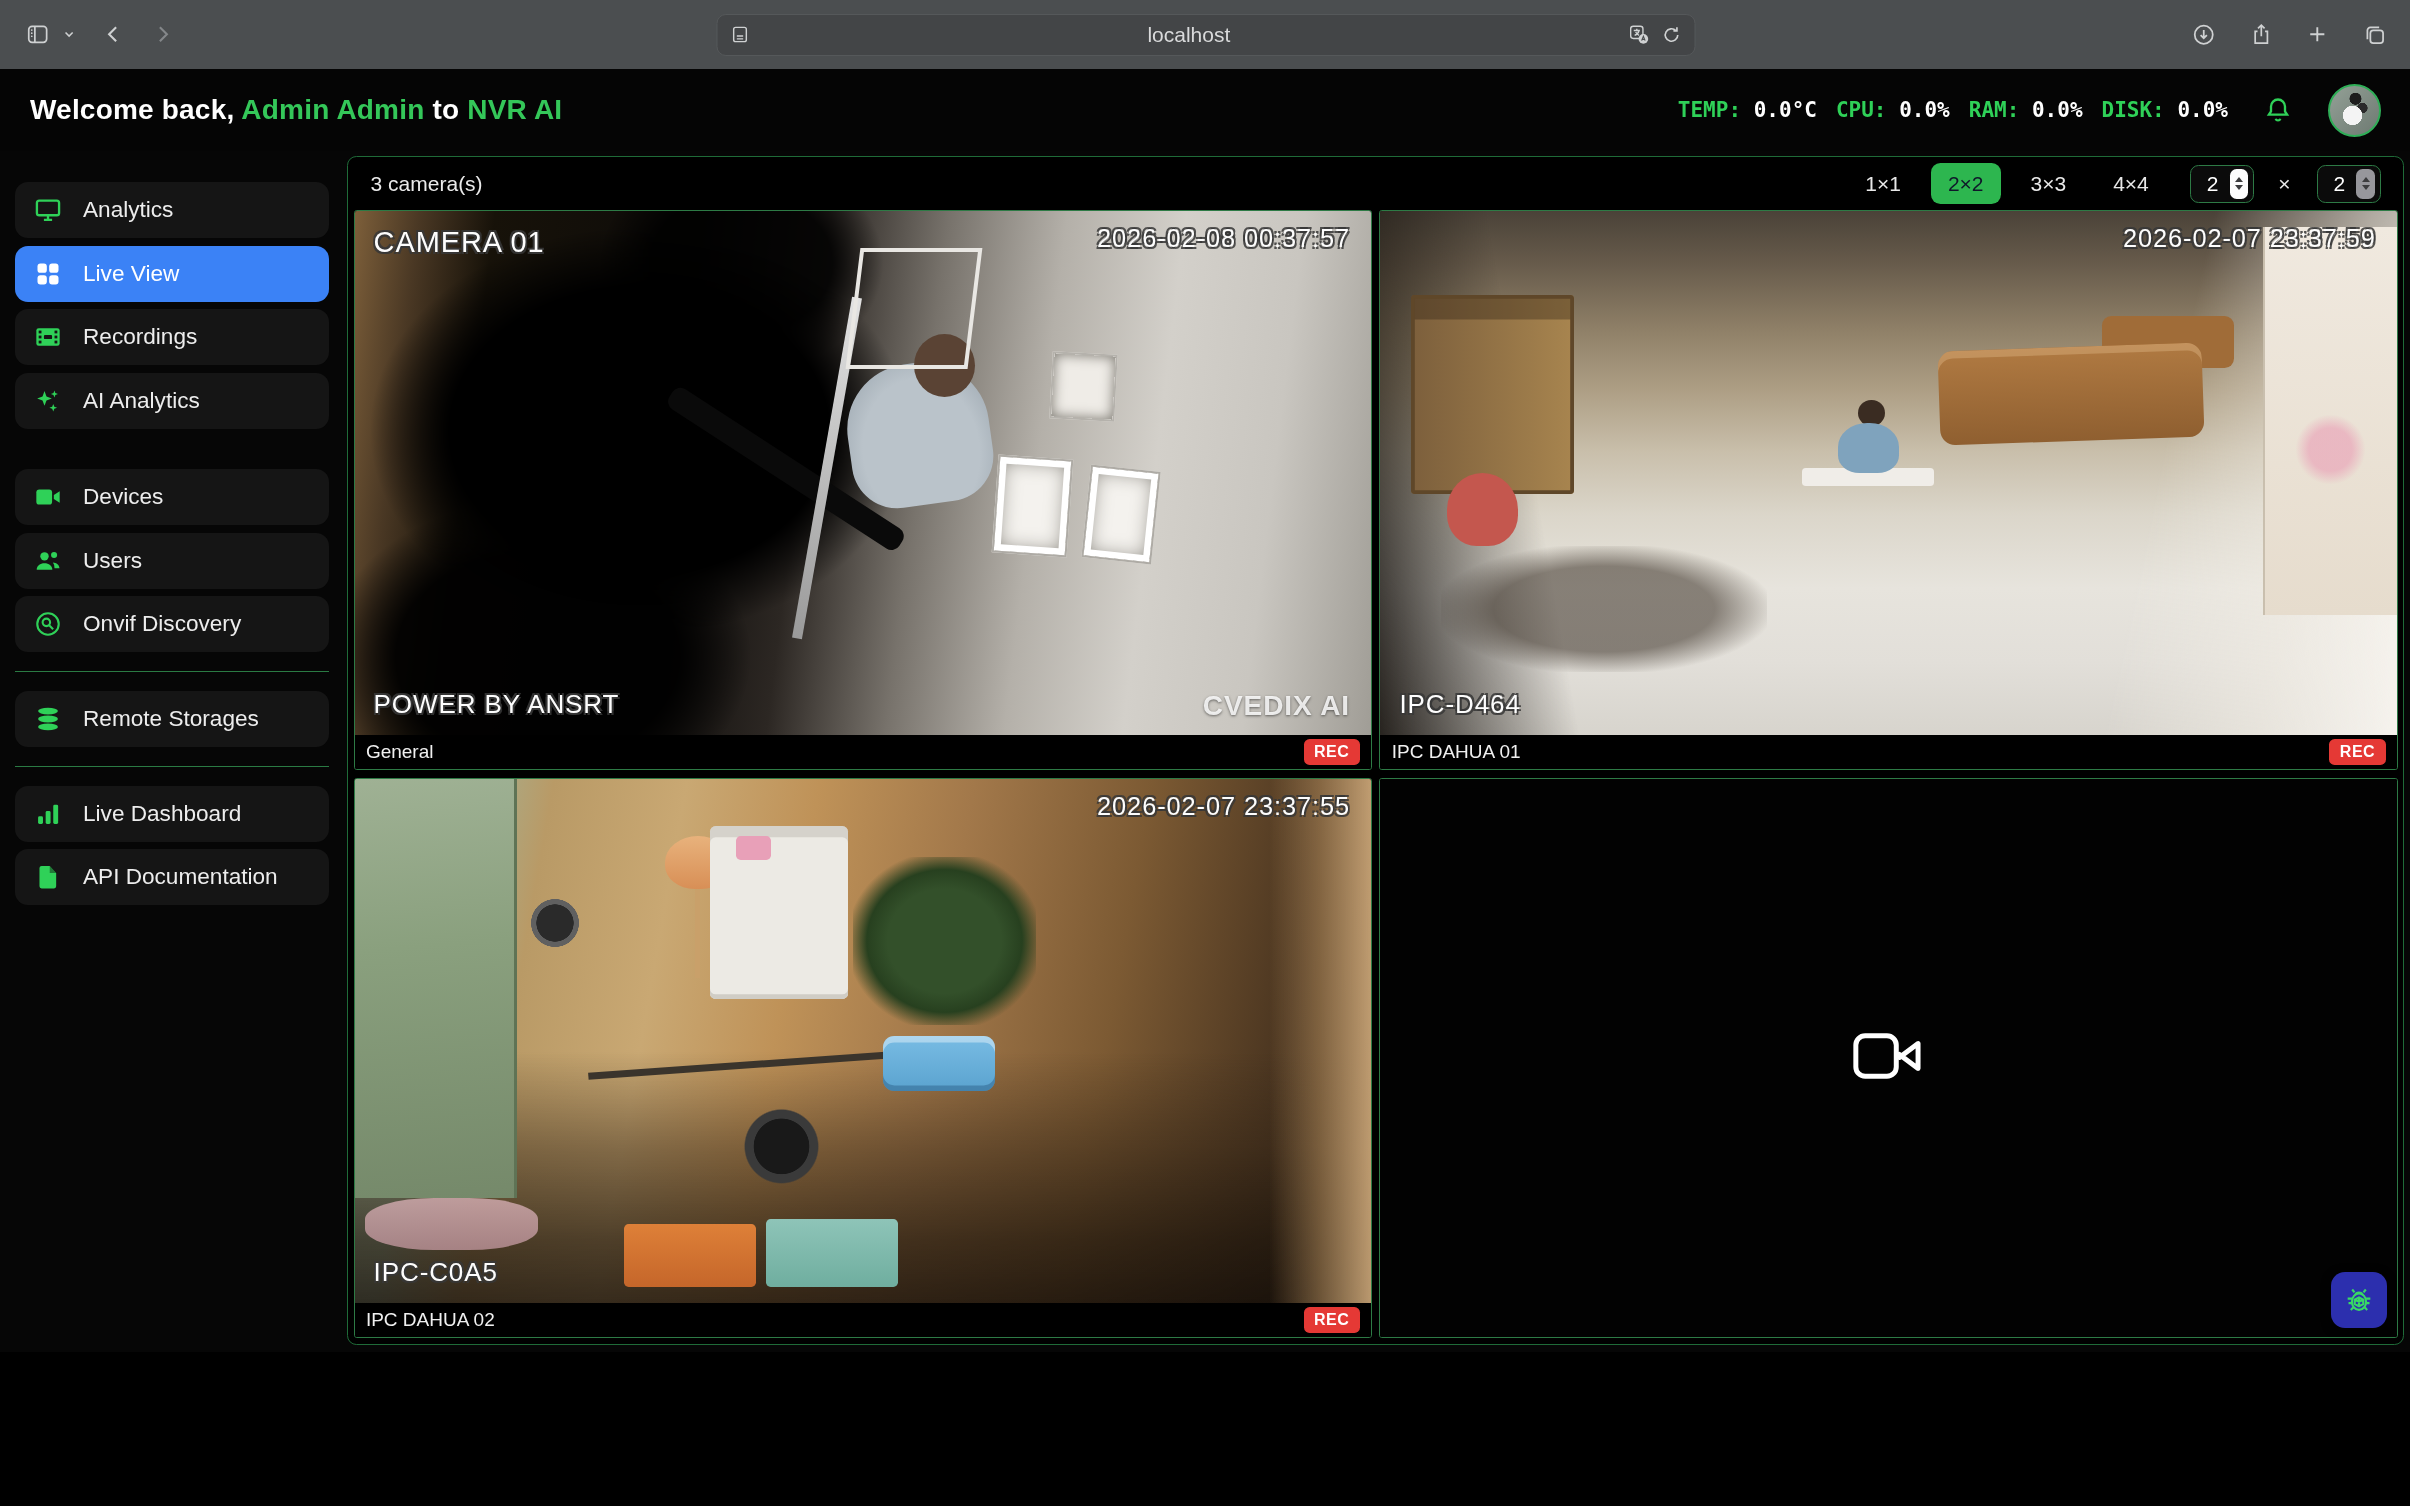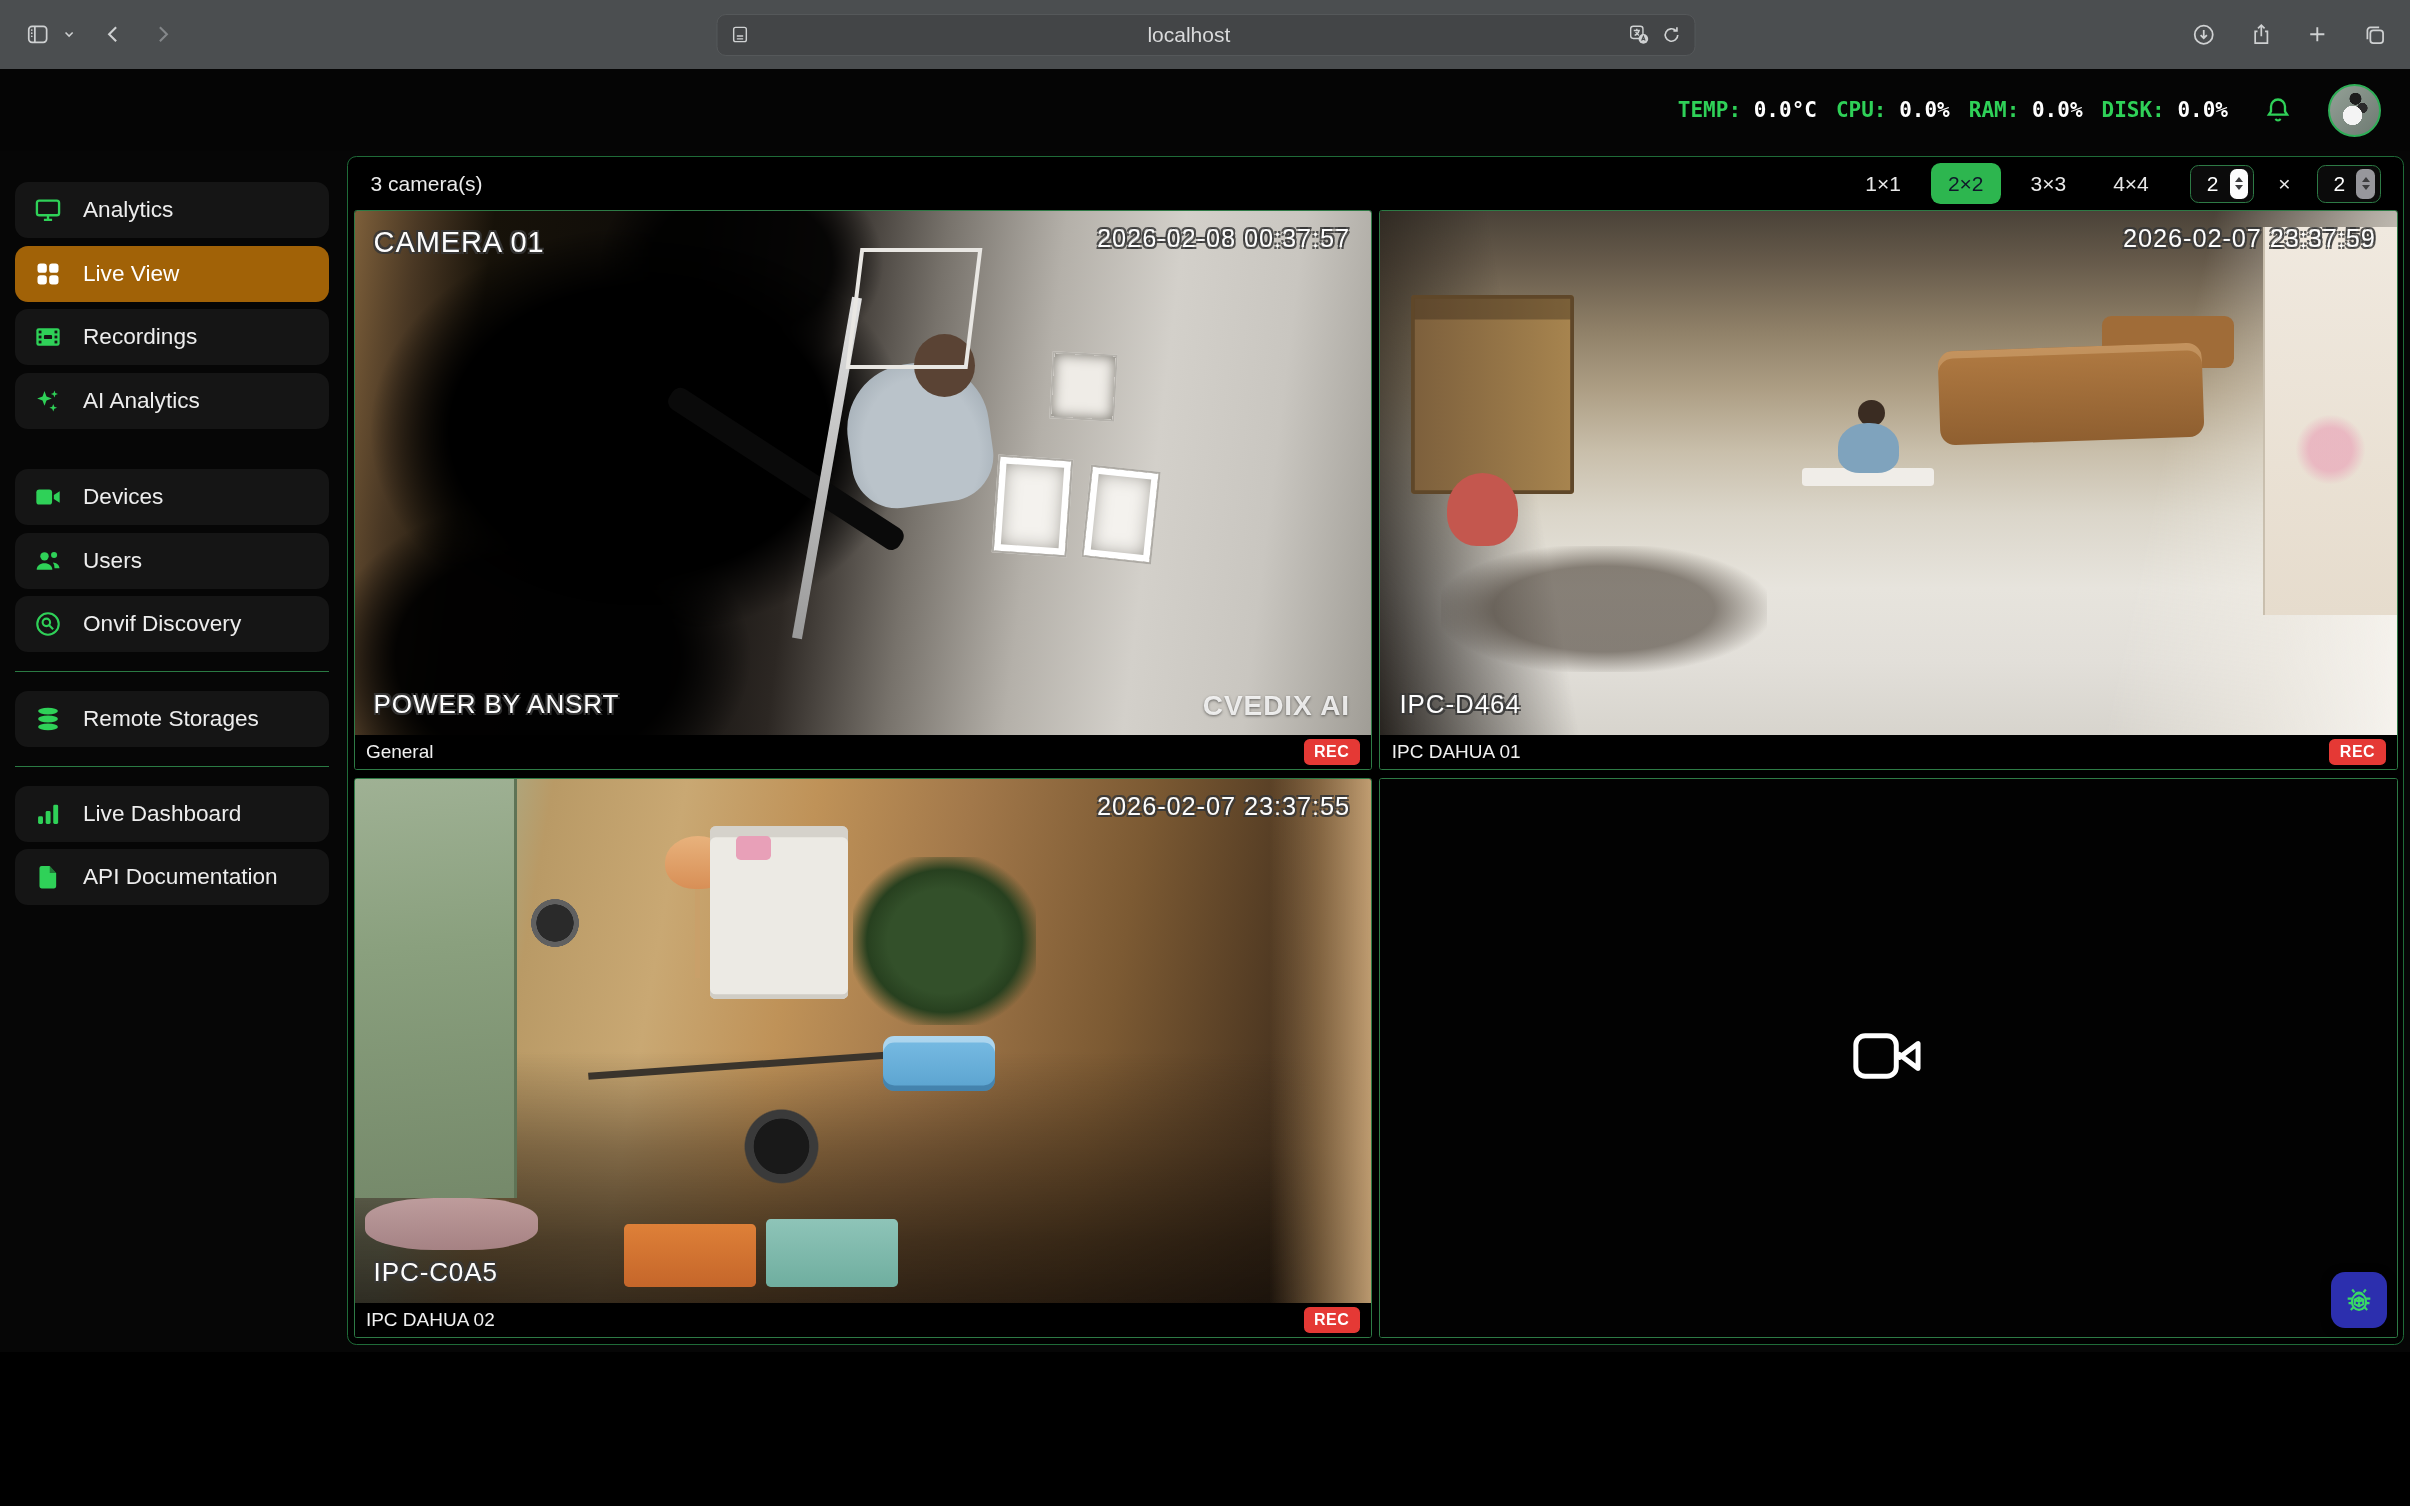--- a/index.html
+++ b/index.html
@@ -35,21 +35,21 @@
       radial-gradient(circle at 52% 26%,#1d1d1d 0 13%,transparent 14%),
       radial-gradient(circle at 46% 60%,#f4f4f4 0 24%,transparent 25%),
       radial-gradient(circle at 66% 45%,#2a2a2a 0 12%,transparent 13%),
       linear-gradient(135deg,#93a096,#6e7a72);}
 
   
   .sidebar{position:absolute;top:151px;left:0;width:344px;bottom:0;background:#060606;
     padding-top:31px;box-sizing:border-box;}
   .nav-item{margin:0 15px 7.5px;height:56px;border-radius:13px;background:#151515;
     display:flex;align-items:center;padding:0 19px;box-sizing:border-box;gap:21px;cursor:pointer;}
-  .nav-item.active{background:#a16207;}
+  .nav-item.active{background:#3b82f6;}
   .nav-icon{width:28px;height:28px;color:#2fd158;flex:0 0 auto;}
   .nav-icon svg{width:28px;height:28px;display:block;}
   .nav-item.active .nav-icon{color:#fff;}
   .nav-label{color:#ededed;font-size:22.6px;white-space:nowrap;}
   .nav-item.active .nav-label{color:#fff;}
   .nav-chevron{margin-left:auto;color:#2fd158;display:inline-flex;}
   .nav-gap{height:33px;}
   .nav-divider{height:0.9px;background:#2a7a43;margin:19px 15px;}
   .sidebar-footer{position:absolute;left:0;right:0;bottom:21px;text-align:center;}
   .version{color:#f2f2f2;font-size:22.6px;margin-bottom:15px;}
@@ -251,20 +251,23 @@
       <span class="bicon">
         <svg width="23.5" height="23.5" viewBox="0 0 24 24" fill="none" stroke="currentColor" stroke-width="1.8">
             <rect x="7.5" y="7.5" width="13" height="13" rx="3"></rect>
             <path d="M16.5 4.5h-9a3 3 0 0 0-3 3v9"></path>
           </svg>
       </span>
     </div>
   </div>
 
   <div class="app-header">
+    <div class="welcome">
+      <span>Welcome back, </span><span class="green">Admin Admin</span><span> to </span><span class="green">NVR AI</span>
+    </div>
     <div class="header-right">
       <div class="stats">
         <span class="stat"><span class="lbl">TEMP:</span> <span class="val">0.0°C</span></span>
         <span class="stat"><span class="lbl">CPU:</span> <span class="val">0.0%</span></span>
         <span class="stat"><span class="lbl">RAM:</span> <span class="val">0.0%</span></span>
         <span class="stat"><span class="lbl">DISK:</span> <span class="val">0.0%</span></span>
       </div>
       <span class="bell">
         <svg width="28" height="30" viewBox="0 0 24 24" fill="none" stroke="#2fd158" stroke-width="2">
             <path d="M12 3a6 6 0 0 0-6 6v4.2L4.2 16h15.6L18 13.2V9a6 6 0 0 0-6-6z"></path>

